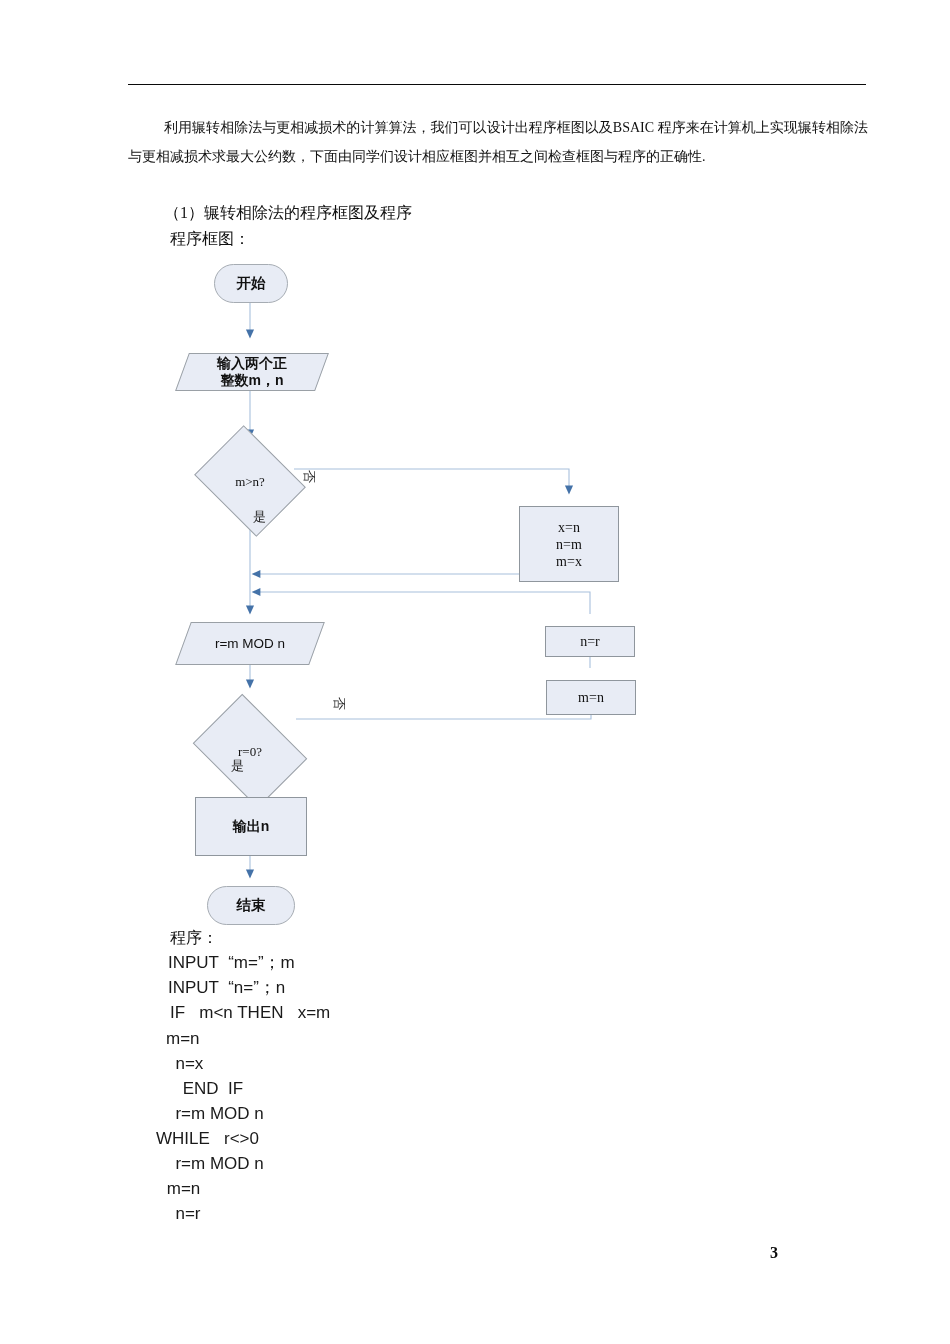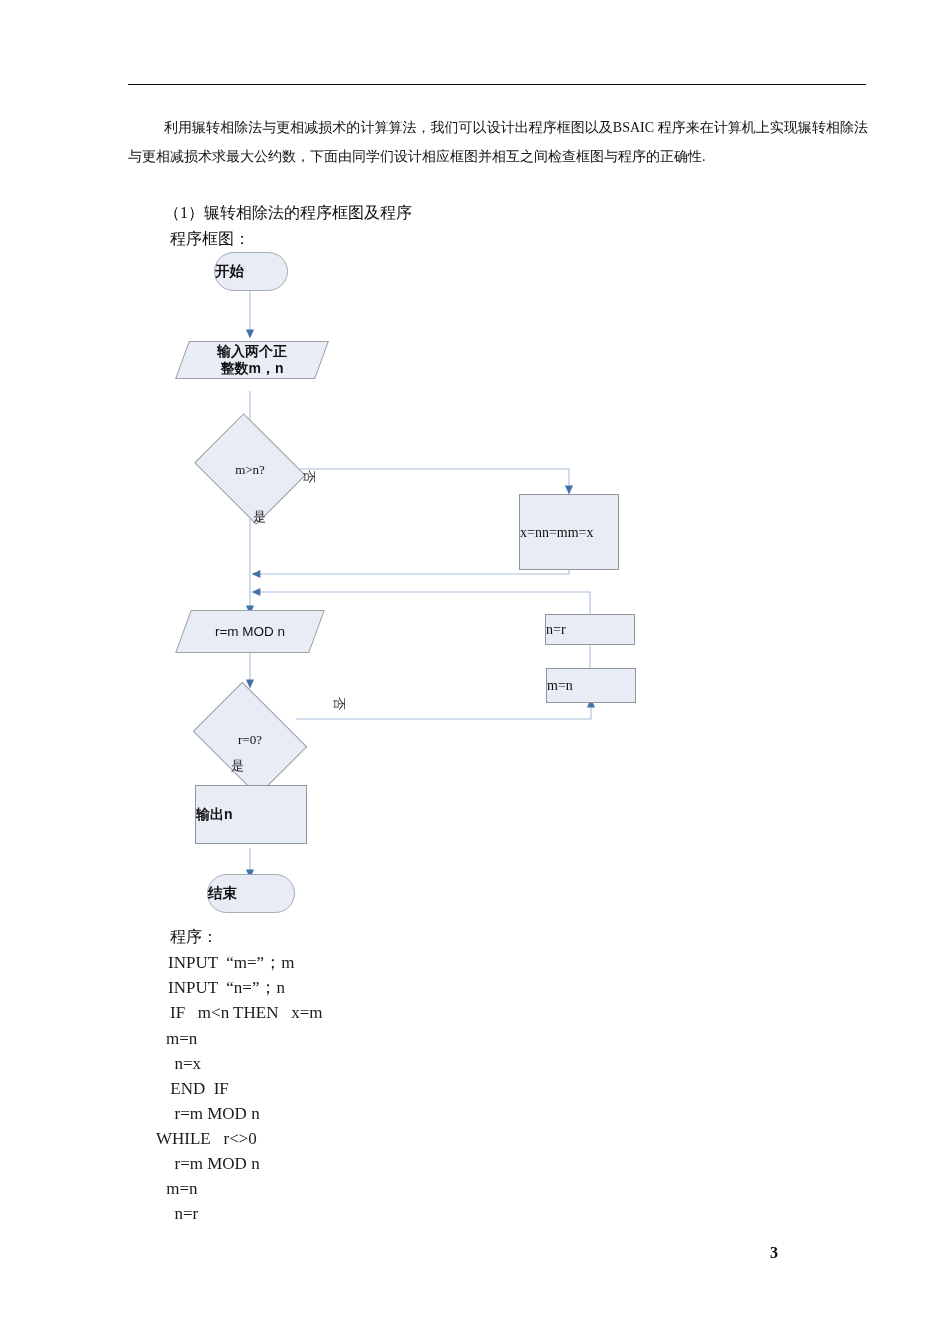--- a/index.html
+++ b/index.html
@@ -42,21 +42,21 @@
     line-height: 26px;
     color: #111111;
     white-space: pre;
   }
   .code-line {
     position: absolute;
     font-size: 17px;
     line-height: 25px;
     color: #1a1a1a;
     white-space: pre;
-    font-family: Liberation Serif, serif;
+    font-family: Liberation Sans, sans-serif;
     text-align: center;
   }
   .page-num {
     position: absolute;
     left: 770px;
     top: 1244px;
     font-size: 16px;
     font-weight: bold;
     color: #0a0a0a;
   }
@@ -69,25 +69,26 @@
     width: 950px;
     height: 1344px;
   }
   .node {
     position: absolute;
     box-sizing: border-box;
     background: #e8ecf5;
     border: 1px solid #9aa0a6;
     display: flex;
     align-items: center;
-    justify-content: flex-start;
+    justify-content: center;
     text-align: center;
     font-size: 14px;
     color: #111111;
     line-height: 17px;
+    margin-top: 12px;
   }
   .node.term {
     border-radius: 22px;
     border-color: #a6acb3;
     font-family: "Liberation Sans", "DejaVu Sans", sans-serif;
     font-size: 14.5px;
   }
   .node.proc {
     border-color: #8f969d;
   }
@@ -202,21 +203,21 @@
     </div>
 
     <div class="node dec" style="left:206px; top:434px; width:88px; height:70px;">
       <div class="dec-inner"></div>
       <div class="dec-text">m&gt;n?</div>
     </div>
 
     <div class="branch-label rot" style="left:318px; top:470px;">否</div>
     <div class="branch-label" style="left:253px; top:508px;">是</div>
 
-    <div class="node proc" style="left:519px; top:494px; width:100px; height:76px; flex-direction:row;">
+    <div class="node proc" style="left:519px; top:494px; width:100px; height:76px; flex-direction:column;">
       <div>x=n</div>
       <div>n=m</div>
       <div>m=x</div>
     </div>
 
     <div class="node io" style="left:183px; top:610px; width:134px; height:43px;">
       <div class="io-inner"></div>
       <div class="io-text sans" style="font-size:13.5px;">r=m MOD n</div>
     </div>
 
@@ -237,28 +238,28 @@
 
     <div class="node proc" style="left:195px; top:785px; width:112px; height:59px;">
         <span class="cn">输出n</span>
       </div>
 
     <div class="node term" style="left:207px; top:874px; width:88px; height:39px;">
         <span class="cn">结束</span>
       </div>
   </div>
 
-  <div class="body-line" style="left:170px; top:925px;font-family:Liberation Mono, monospace;">程序：</div>
+  <div class="body-line" style="left:170px; top:925px;">程序：</div>
 
   <div class="code-line" style="left:168px; top:950px;">INPUT  “m=”；m</div>
   <div class="code-line" style="left:168px; top:975px;">INPUT  “n=”；n</div>
   <div class="code-line" style="left:170px; top:1000px;">IF   m&lt;n THEN   x=m</div>
   <div class="code-line" style="left:166px; top:1026px;">m=n</div>
   <div class="code-line" style="left:166px; top:1051px;">  n=x</div>
-  <div class="code-line" style="left:166px; top:1076px;"> END  IF</div>
+  <div class="code-line" style="left:178px; top:1076px;"> END  IF</div>
   <div class="code-line" style="left:166px; top:1101px;">  r=m MOD n</div>
   <div class="code-line" style="left:156px; top:1126px;">WHILE   r&lt;&gt;0</div>
   <div class="code-line" style="left:166px; top:1151px;">  r=m MOD n</div>
   <div class="code-line" style="left:162px; top:1176px;"> m=n</div>
   <div class="code-line" style="left:166px; top:1201px;">  n=r</div>
 
   <div class="page-num">3</div>
 
 </div>
 

